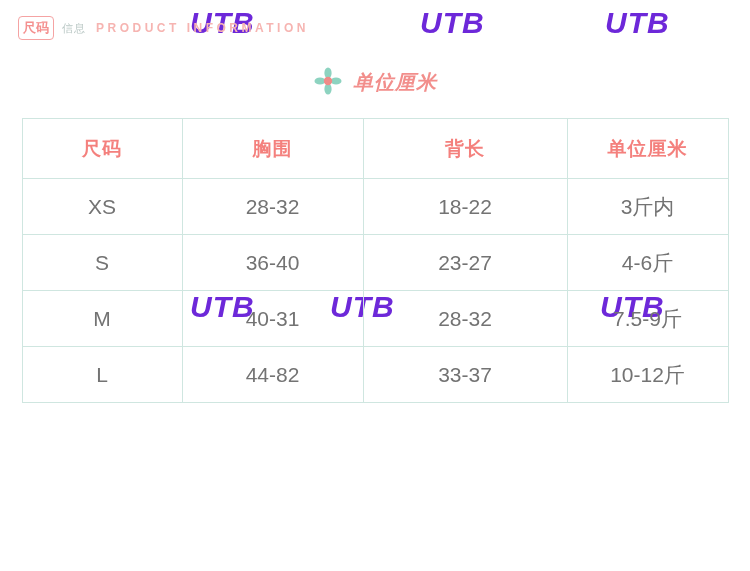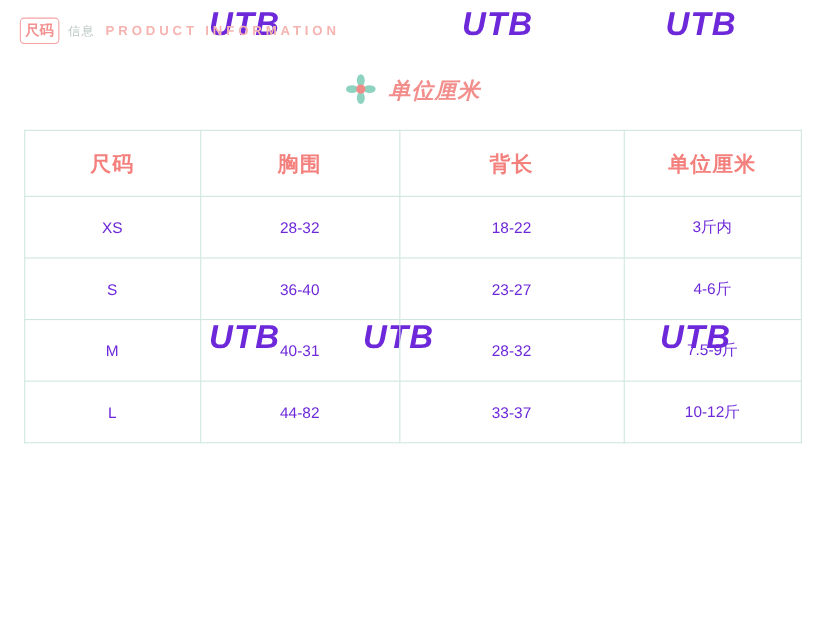--- a/index.html
+++ b/index.html
@@ -93,22 +93,22 @@
   .size-table {
     width: 706px;
     margin: 22px auto 0 auto;
     border-collapse: collapse;
     table-layout: fixed;
   }
   .size-table th, .size-table td {
     border: 1px solid #cfe6e0;
     text-align: center;
     height: 53px;
-    font-size: 14px;
-    color: #6d28d9;
+    font-size: 21px;
+    color: #737373;
   }
   .size-table th {
     color: #f4807d;
     font-size: 19px;
     font-weight: bold;
     height: 57px;
     letter-spacing: 1px;
   }
   .size-table col.c1 { width: 160px; }
   .size-table col.c2 { width: 181px; }

